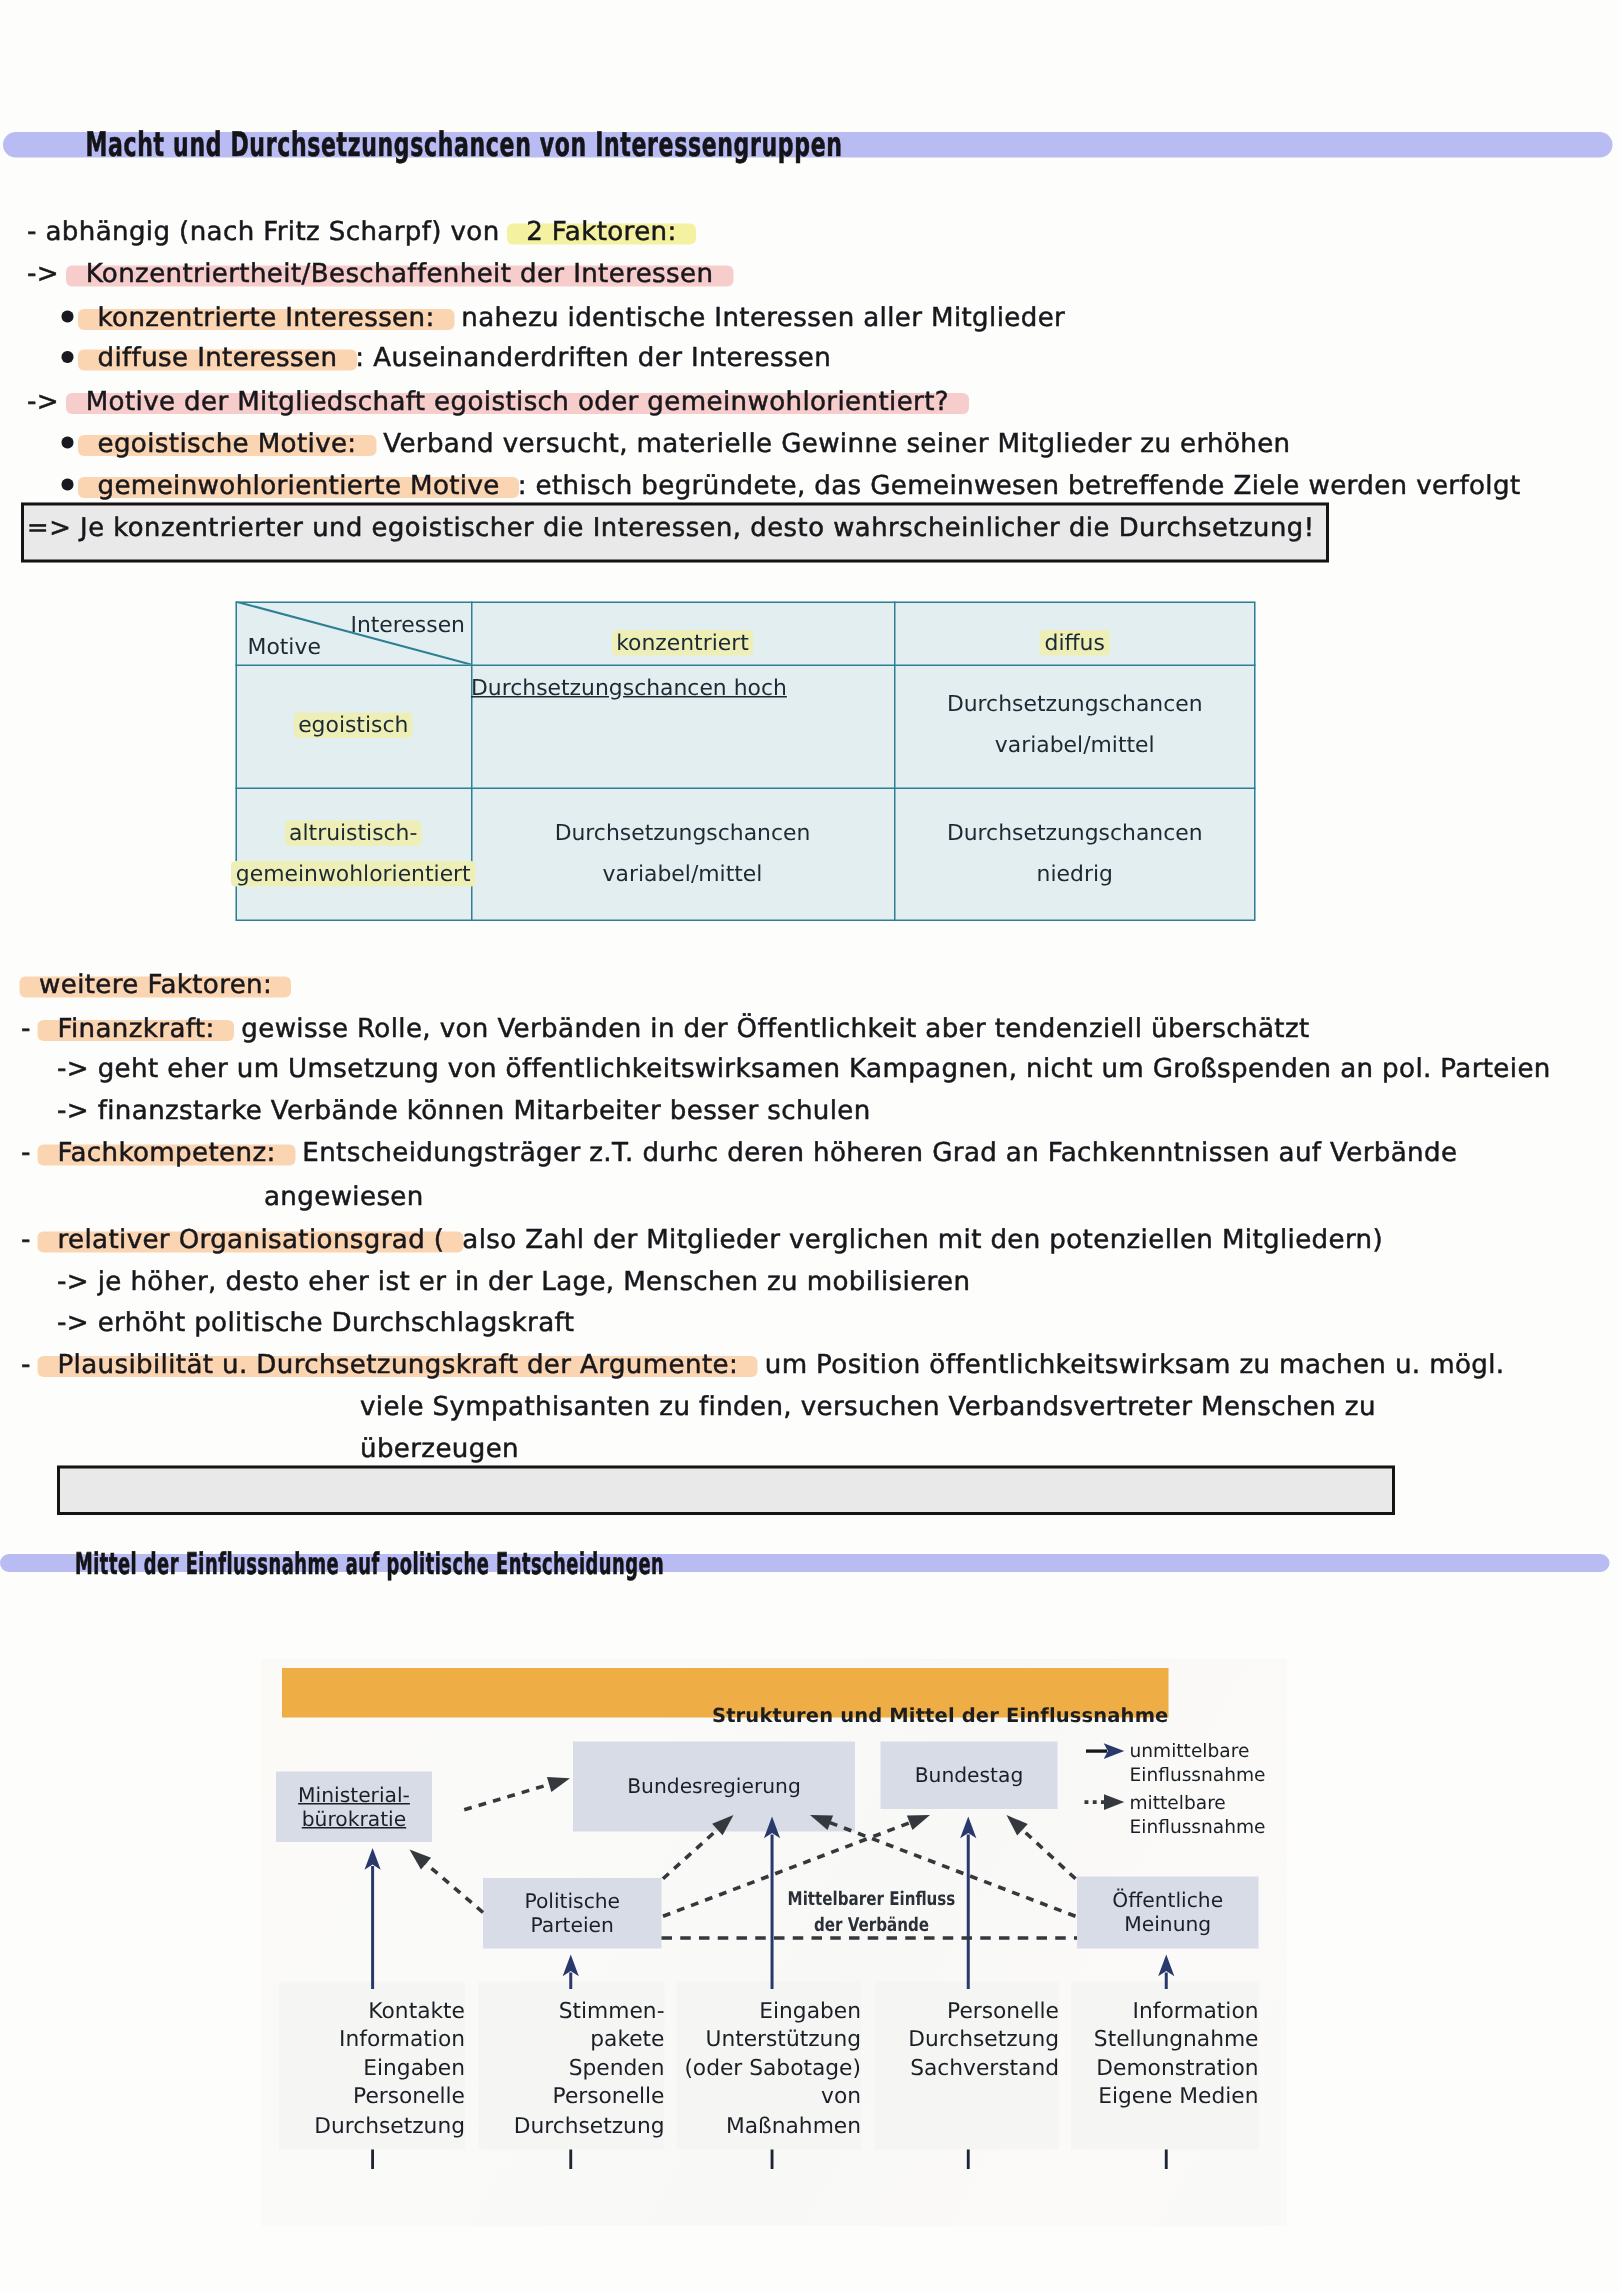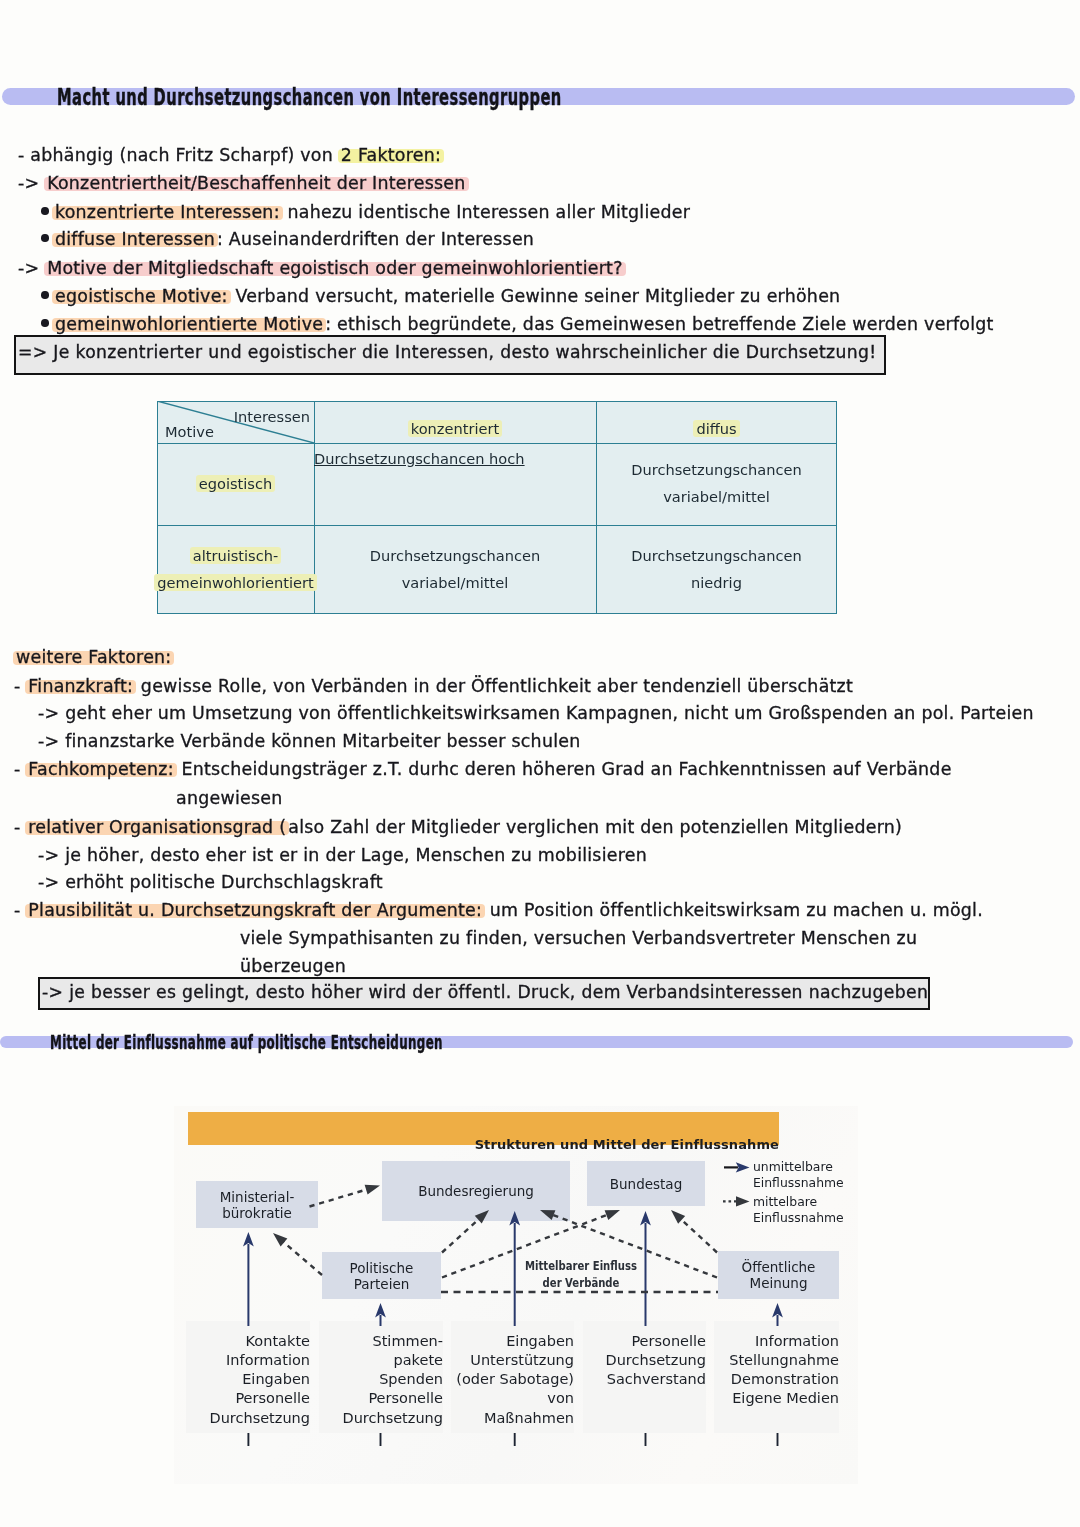--- a/index.html
+++ b/index.html
@@ -9,21 +9,21 @@
   .page{position:absolute;left:0;top:0;width:1080px;height:1527px;background:#fdfdfb;}
 
   
   .sec-bar{position:absolute;background:#b9bcf2;border-radius:9px;}
   .sec-head{position:absolute;white-space:nowrap;color:#131318;
             font-family:"DejaVu Sans Condensed","DejaVu Sans",sans-serif;font-weight:bold;
             transform-origin:0 0;-webkit-text-stroke:0.4px #131318;}
 
   
   .ln{position:absolute;white-space:nowrap;color:#17171c;font-size:17.4px;line-height:1;letter-spacing:0.25px;z-index:1;-webkit-text-stroke:0.32px #17171c;}
-  .hl{position:relative;padding:0 3px;margin:0 -1px;}
+  .hl{position:relative;padding:0 13px;margin:0 -1px;}
   .hl::before{content:"";position:absolute;left:0;right:0;top:3.5px;height:14.5px;
               border-radius:4px;z-index:-1;}
   .hl-rose::before{background:#f7cdcc;}
   .hl-peach::before{background:#fbd5b2;}
   .hl-yellow::before{background:#f4f2a1;}
   .dot{position:absolute;width:7.6px;height:7.6px;border-radius:50%;background:#191920;}
 
   
   .boxed{position:absolute;border:2px solid #141414;background:#e9e9e9;box-sizing:border-box;}
   .boxln{position:absolute;white-space:nowrap;color:#17171c;font-size:17.2px;line-height:1;letter-spacing:0.355px;-webkit-text-stroke:0.35px #17171c;}
@@ -117,29 +117,28 @@
       <div class="ln" style="left: 176px; top: 790px;"><span>angewiesen</span></div>
       <div class="ln" style="left: 14px; top: 819px;"><span>- </span><span class="hl hl-peach">relativer Organisationsgrad (</span><span>also Zahl der Mitglieder verglichen mit den potenziellen Mitgliedern)</span></div>
       <div class="ln" style="left: 38px; top: 847px;"><span>-&gt; </span><span>je höher, desto eher ist er in der Lage, Menschen zu mobilisieren</span></div>
       <div class="ln" style="left: 38px; top: 874px;"><span>-&gt; </span><span>erhöht politische Durchschlagskraft</span></div>
       <div class="ln" style="left: 14px; top: 902px;"><span>- </span><span class="hl hl-peach">Plausibilität u. Durchsetzungskraft der Argumente:</span><span> um Position öffentlichkeitswirksam zu machen u. mögl.</span></div>
       <div class="ln" style="left: 240px; top: 930px;"><span>viele Sympathisanten zu finden, versuchen Verbandsvertreter Menschen zu</span></div>
       <div class="ln" style="left: 240px; top: 958px;"><span>überzeugen</span></div>
     </div>
 
   <div class="boxed" style="left:38px;top:977px;width:892px;height:33px;"></div>
-  <div class="boxln" style="left:42px;top:984px;">-&gt; je besser es gelingt, desto höher wird der öffentl. Druck, dem Verbandsinteressen nachzugeben</div>
 
   <div class="sec-bar" style="left:0px;top:1036px;width:1073px;height:12px;"></div>
   <div class="sec-head" style="left:50px;top:1030px;font-size:20px;transform:scaleX(0.661);letter-spacing:0.5px;">Mittel der Einflussnahme auf politische Entscheidungen</div>
 
   <div id="diagram" style="position: absolute; left: 0px; top: 0px; width: 1080px; height: 1527px;">
       <div class="" style="left: 174px; top: 1106px; width: 684px; height: 378px; position: absolute; background: linear-gradient(118deg, rgb(251, 250, 247) 0%, rgb(250, 250, 249) 32%, rgb(248, 248, 247) 58%, rgb(251, 250, 248) 80%, rgb(249, 249, 247) 100%);"></div>
       <div class="dia-title" style="left: 188px; top: 1112px; width: 591px; height: 33px; padding-top: 16px; box-sizing: border-box; position: absolute; text-align: right;">Strukturen und Mittel der Einflussnahme</div>
-      <div class="dnode" style="left: 196px; top: 1181px; width: 122px; height: 47px; position: absolute;">
+      <div class="dnode" style="left: 184px; top: 1181px; width: 104px; height: 47px; position: absolute; text-decoration: underline;">
         <div>Ministerial-</div>
         <div>bürokratie</div>
       </div>
       <div class="dnode" style="left: 382px; top: 1161px; width: 188px; height: 60px; position: absolute;">
         <div>Bundesregierung</div>
       </div>
       <div class="dnode" style="left: 587px; top: 1161px; width: 118px; height: 45px; position: absolute;">
         <div>Bundestag</div>
       </div>
       <div class="dnode" style="left: 322px; top: 1252px; width: 119px; height: 47px; position: absolute;">

